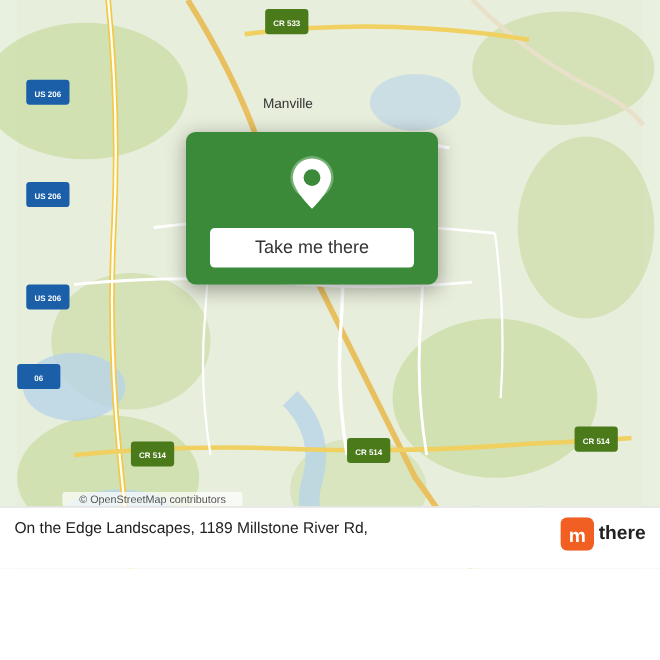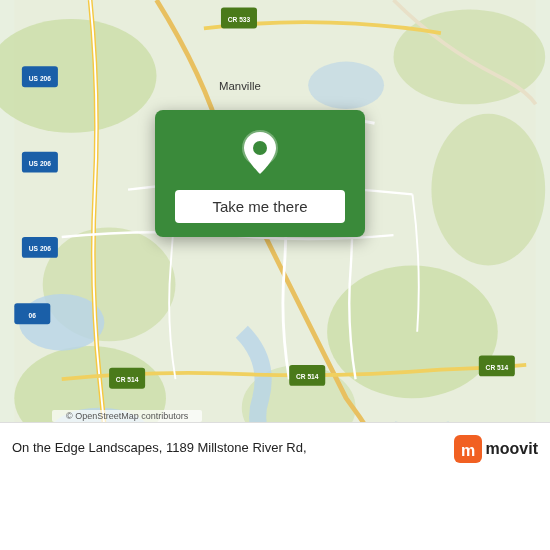--- a/index.html
+++ b/index.html
@@ -65,21 +65,21 @@
 
     
     .bottom-bar {
       position: absolute;
       bottom: 0;
       left: 0;
       width: 100%;
       background: white;
       padding: 8px 12px 8px 12px;
       display: flex;
-      align-items: center;
+      align-items: flex-start;
       justify-content: space-between;
       border-top: 1px solid #ddd;
       min-height: 52px;
     }
 
     .bottom-info {
       flex: 1;
     }
 
     .bottom-title {
@@ -210,17 +210,17 @@
       <div class="bottom-title">
         <span>On the Edge Landscapes, 1189 Millstone River Rd,</span><br>
       </div>
     </div>
     <div class="moovit-logo">
 
       <svg class="moovit-icon" viewBox="0 0 28 28" xmlns="http://www.w3.org/2000/svg">
         <rect width="28" height="28" rx="6" fill="#f16022"></rect>
         <text x="14" y="21" text-anchor="middle" fill="white" font-size="16" font-weight="bold">m</text>
       </svg>
-      <span class="moovit-text">moovit</span>
+      <span class="moovit-text">there</span>
     </div>
   </div>
 
 </div>
 
 </body></html>

